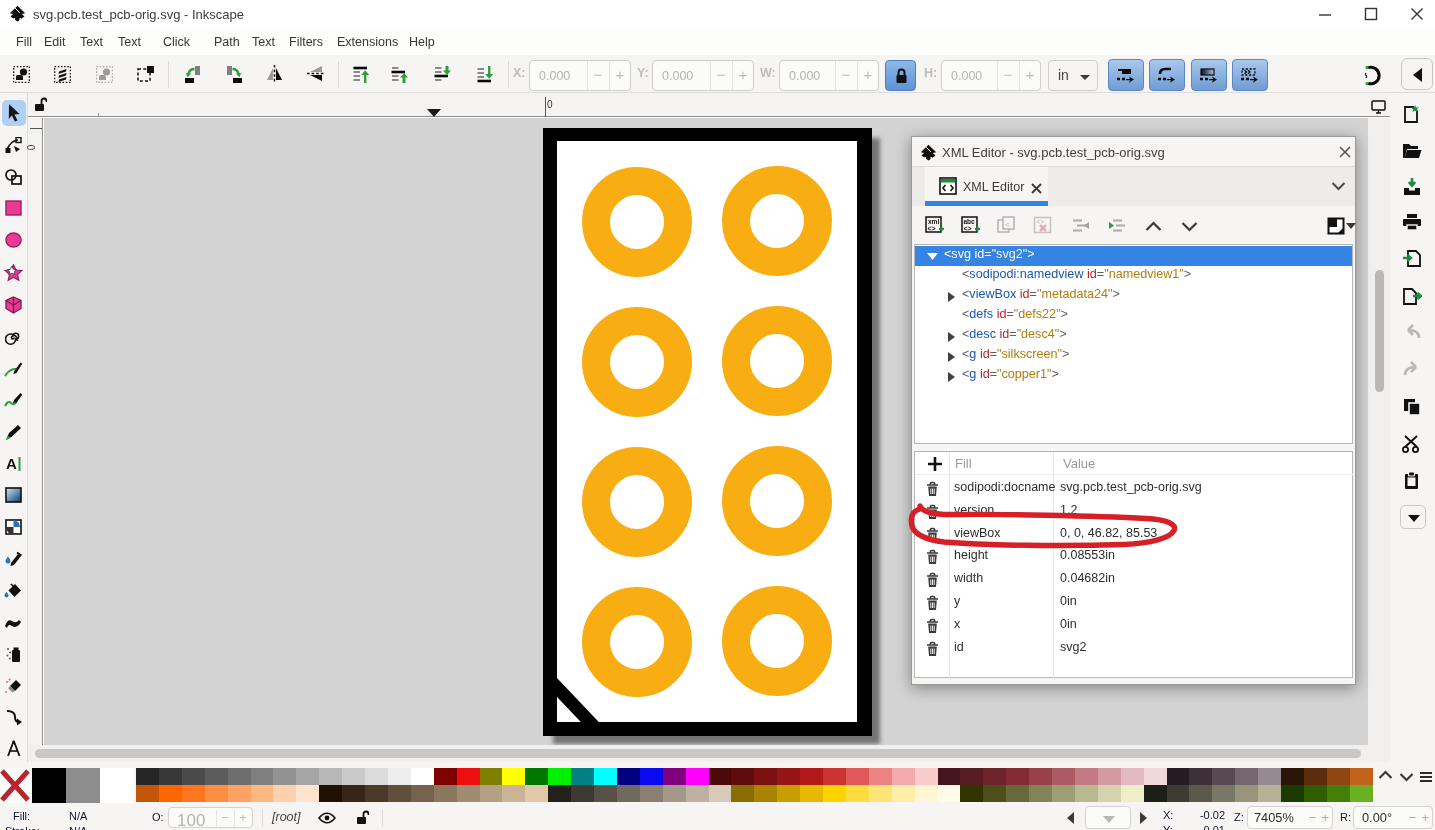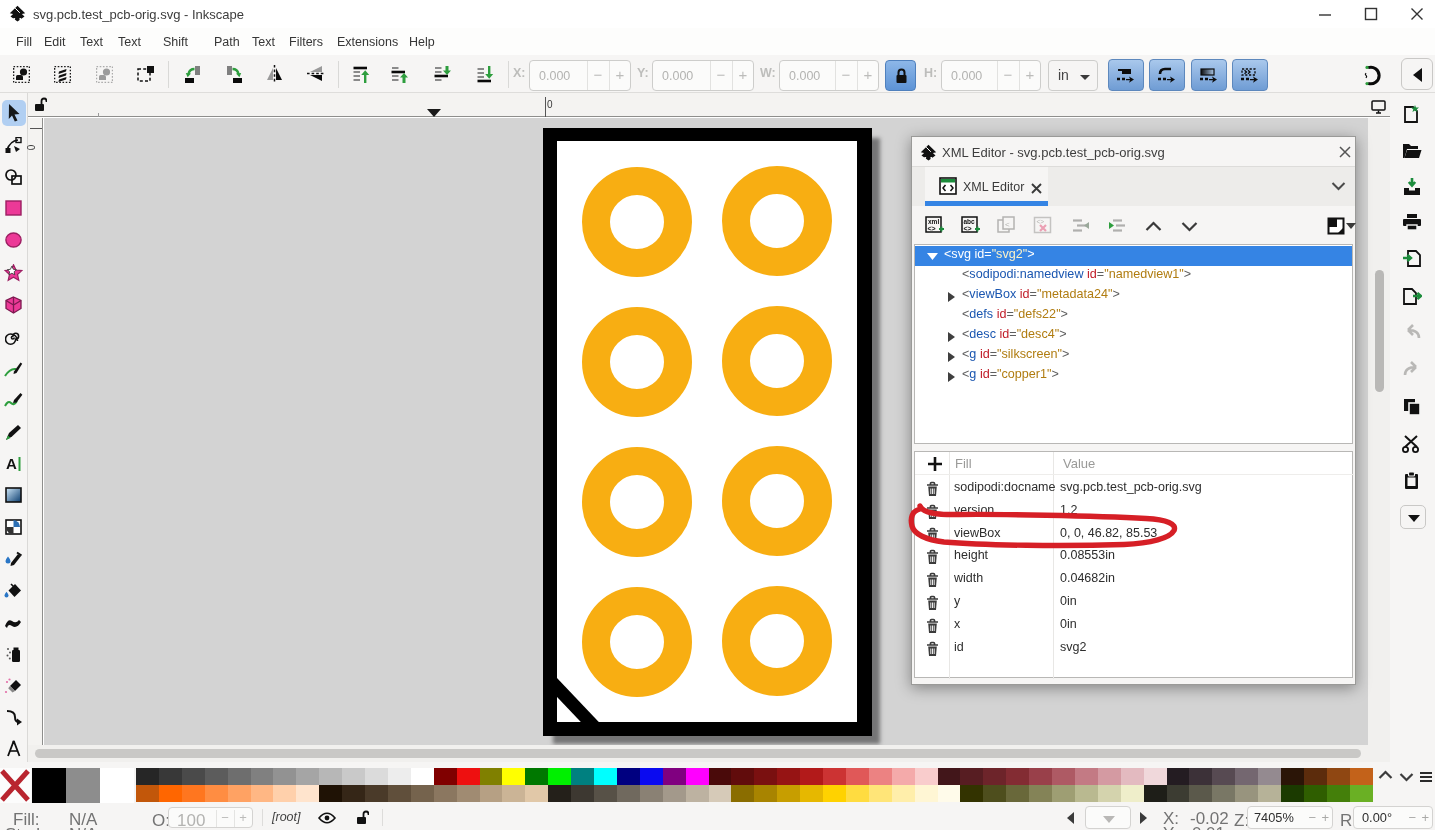--- a/index.html
+++ b/index.html
@@ -11,21 +11,21 @@
 .spin .mm{position:absolute;right:22px;top:0;width:21px;height:29px;border-left:1px solid #e2e2e0;color:#bcbcba;text-align:center;line-height:28px;font-size:15px}
 .spin .pp{position:absolute;right:0;top:0;width:21px;height:29px;border-left:1px solid #e2e2e0;color:#bcbcba;text-align:center;line-height:28px;font-size:15px}
 .lbl{position:absolute;color:#bdbdbb;font-size:12.5px;font-weight:bold}
 .bluebtn{position:absolute;width:36px;height:32px;border-radius:4px;background:linear-gradient(#a9c8ec,#6f9cd4);border:1px solid #5d88bd}
 .menui{position:absolute;top:7px;color:#363636;font-size:12.5px}
 .pal{position:absolute;width:23.1px;height:16.8px}
 .tree-row{position:absolute;left:0;width:100%;height:20px;font-size:12.6px;white-space:pre}
 .br{color:#5e5e5e}.el{color:#1a56b0}.at{color:#c01c28}.va{color:#b07c10}
 .attr-name{position:absolute;left:39px;font-size:12.5px;color:#2d2d2d}
 .attr-val{position:absolute;left:145px;font-size:12.5px;color:#2d2d2d}
-.statlbl{color:#737373;font-size:17px}
+.statlbl{color:#0f172a;font-size:11px}
 </style></head>
 <body>
 
 <div class="ab" style="left:0;top:0;width:1435px;height:28px;background:#fff">
  <svg class="ic" style="left:9px;top:5px" width="17" height="17" viewBox="0 0 17 17">
       <path d="M8.5 0.8 L16.2 8.3 L12.9 9.1 L15.5 11.6 L8.5 16.4 L1.5 11.6 L4.1 9.1 L0.8 8.3 Z" fill="#111"></path>
       <path d="M5.2 12.9 a0.95 0.95 0 1 0 0.02 0 Z M11.3 13.1 a0.9 0.9 0 1 0 0.02 0 Z" fill="#fff"></path>
       <path d="M6.2 3.2 L10.8 7.8" stroke="#fff" stroke-width="1"></path>
     </svg>
  <span class="ab" style="left:33px;top:7px;font-size:13px;color:#3c3c3c">svg.pcb.test_pcb-orig.svg - Inkscape</span>
@@ -38,21 +38,21 @@
  <svg class="ic" style="left:1410px;top:7px" width="14" height="14">
       <path d="M1.5 1.5 L12.5 12.5 M12.5 1.5 L1.5 12.5" stroke="#333" stroke-width="1.4"></path>
     </svg>
 </div>
 
 <div class="ab" style="left:0;top:28px;width:1435px;height:27px;background:#fdfdfc">
  <span class="menui" style="left:16px">Fill</span>
  <span class="menui" style="left:44px">Edit</span>
  <span class="menui" style="left:80px">Text</span>
  <span class="menui" style="left:118px">Text</span>
- <span class="menui" style="left:163px">Shift</span>
+ <span class="menui" style="left:163px">Click</span>
  <span class="menui" style="left:214px">Path</span>
  <span class="menui" style="left:252px">Text</span>
  <span class="menui" style="left:289px">Filters</span>
  <span class="menui" style="left:337px">Extensions</span>
  <span class="menui" style="left:409px">Help</span>
 </div>
 
 <div class="ab" style="left:0;top:55px;width:1435px;height:38px;background:#f6f5f4;border-bottom:1px solid #dedddb">
 
  <svg class="ic" style="left:13px;top:11px" width="17" height="17" viewBox="0 0 17 17">

